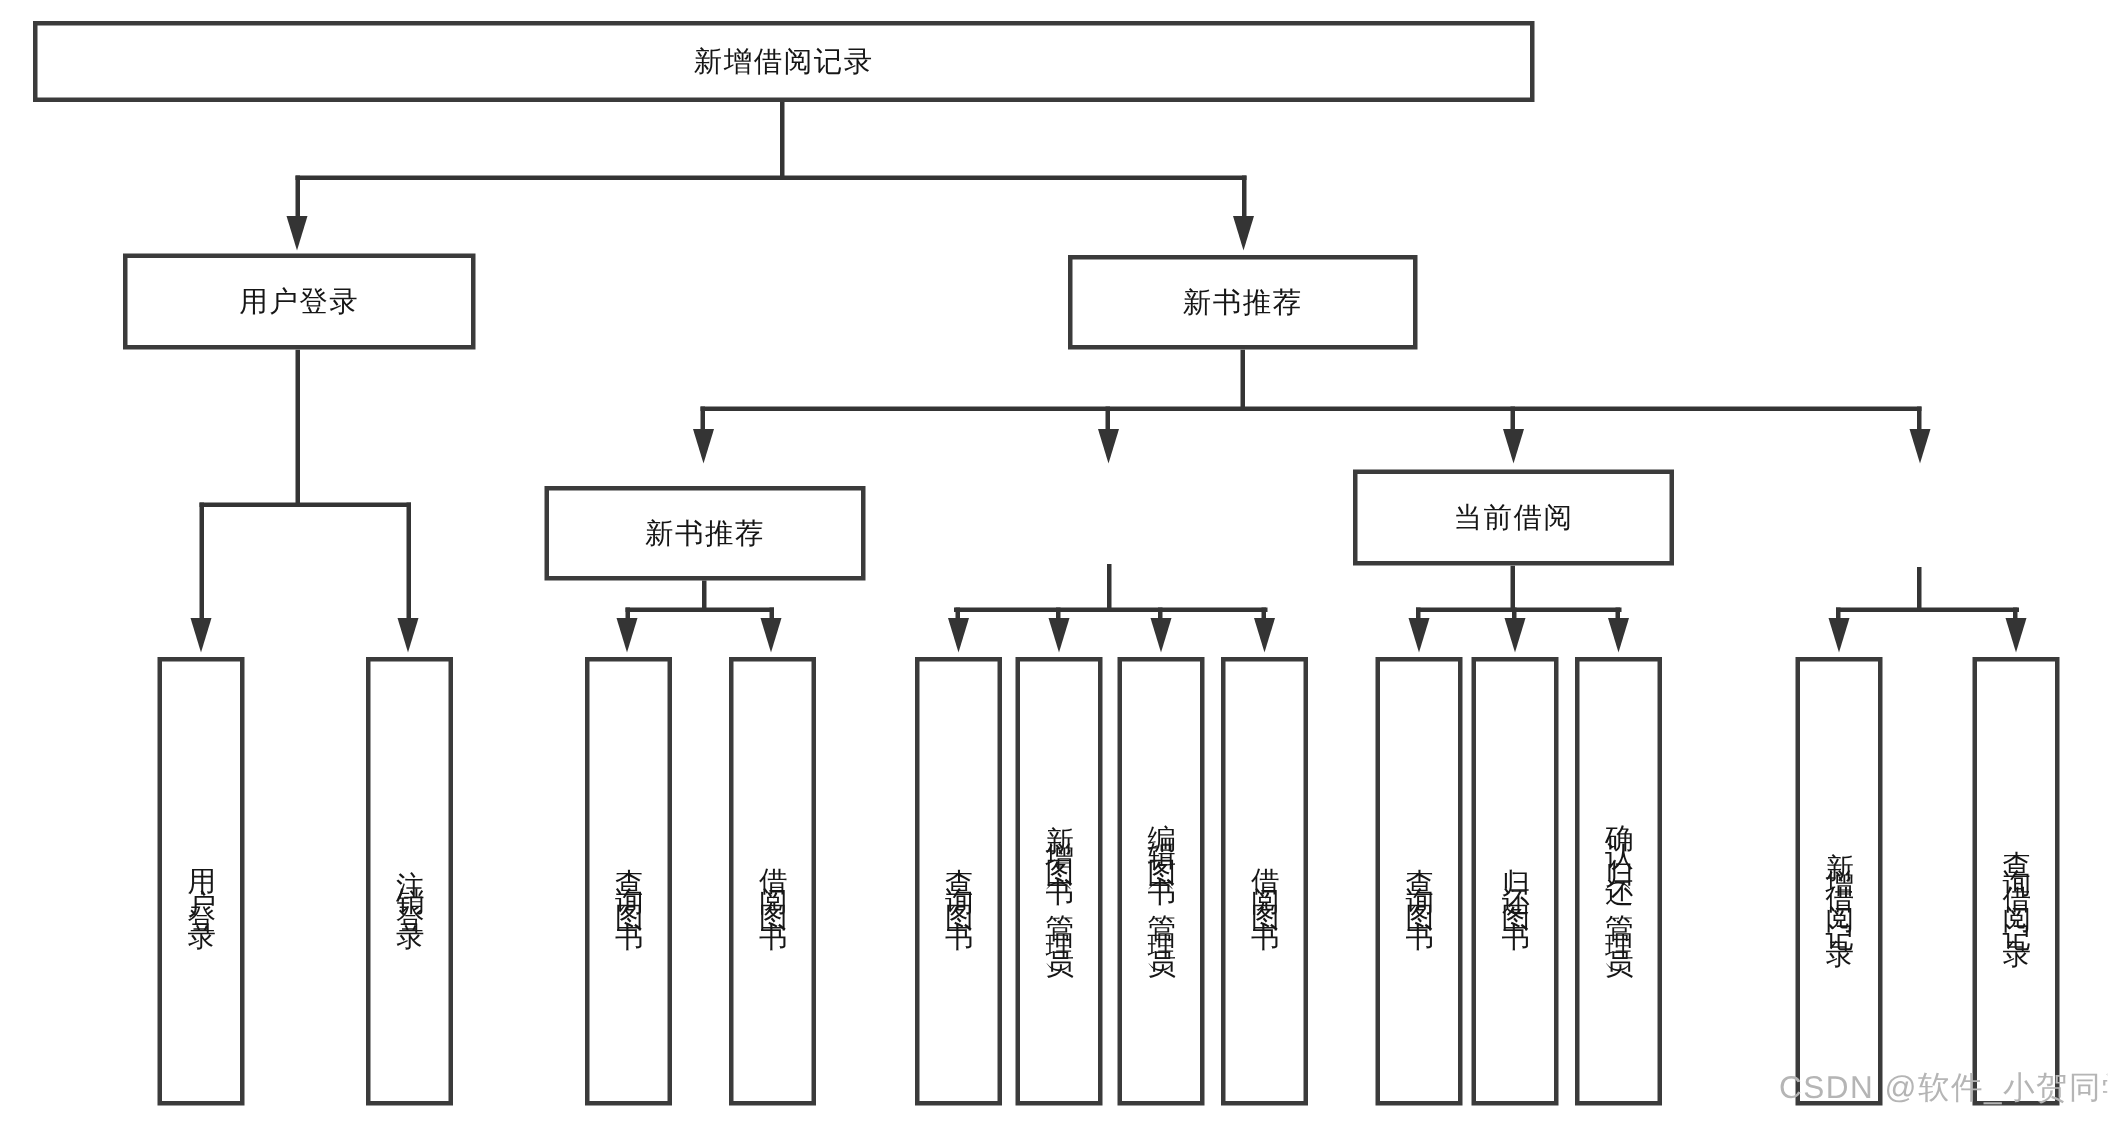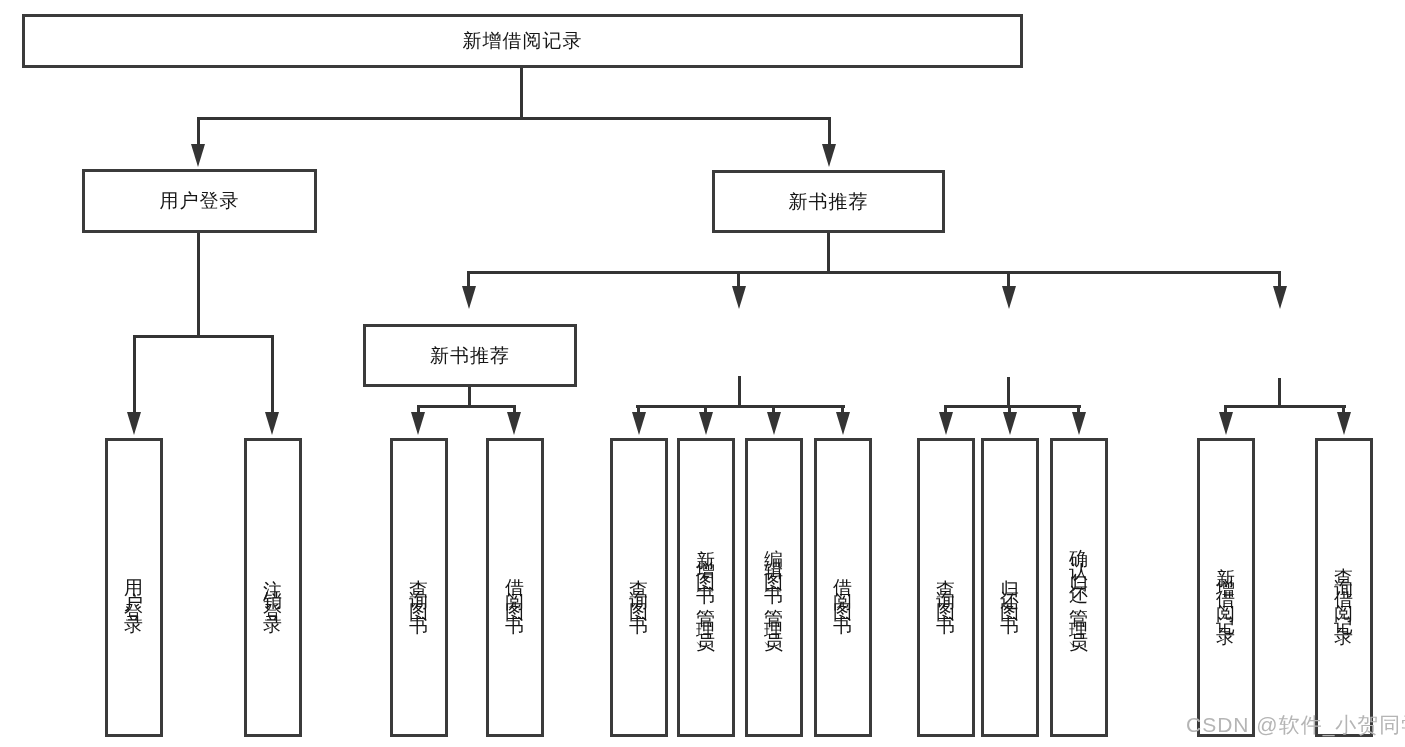--- a/index.html
+++ b/index.html
@@ -69,20 +69,23 @@
   <i class="ar" style="left:462px;top:286px"></i>
   <i class="vl" style="left:737px;top:271px;height:17px"></i>
   <i class="ar" style="left:732px;top:286px"></i>
   <i class="vl" style="left:1007px;top:271px;height:17px"></i>
   <i class="ar" style="left:1002px;top:286px"></i>
   <i class="vl" style="left:1278px;top:271px;height:17px"></i>
   <i class="ar" style="left:1273px;top:286px"></i>
 
   <div class="box" style="left:363px;top:324px;width:214px;height:63px">
     <span>新书推荐</span>
+  </div>
+  <div class="box" style="left:902px;top:313px;width:214px;height:64px">
+    <span>当前借阅</span>
   </div>
 
   <i class="vl" style="left:468px;top:376px;height:31px"></i>
   <i class="hl" style="left:417px;top:405px;width:99px"></i>
   <i class="vl" style="left:417px;top:405px;height:9px"></i>
   <i class="ar" style="left:411px;top:412px"></i>
   <i class="vl" style="left:513px;top:405px;height:9px"></i>
   <i class="ar" style="left:507px;top:412px"></i>
 
   <i class="vl" style="left:738px;top:376px;height:31px"></i>

